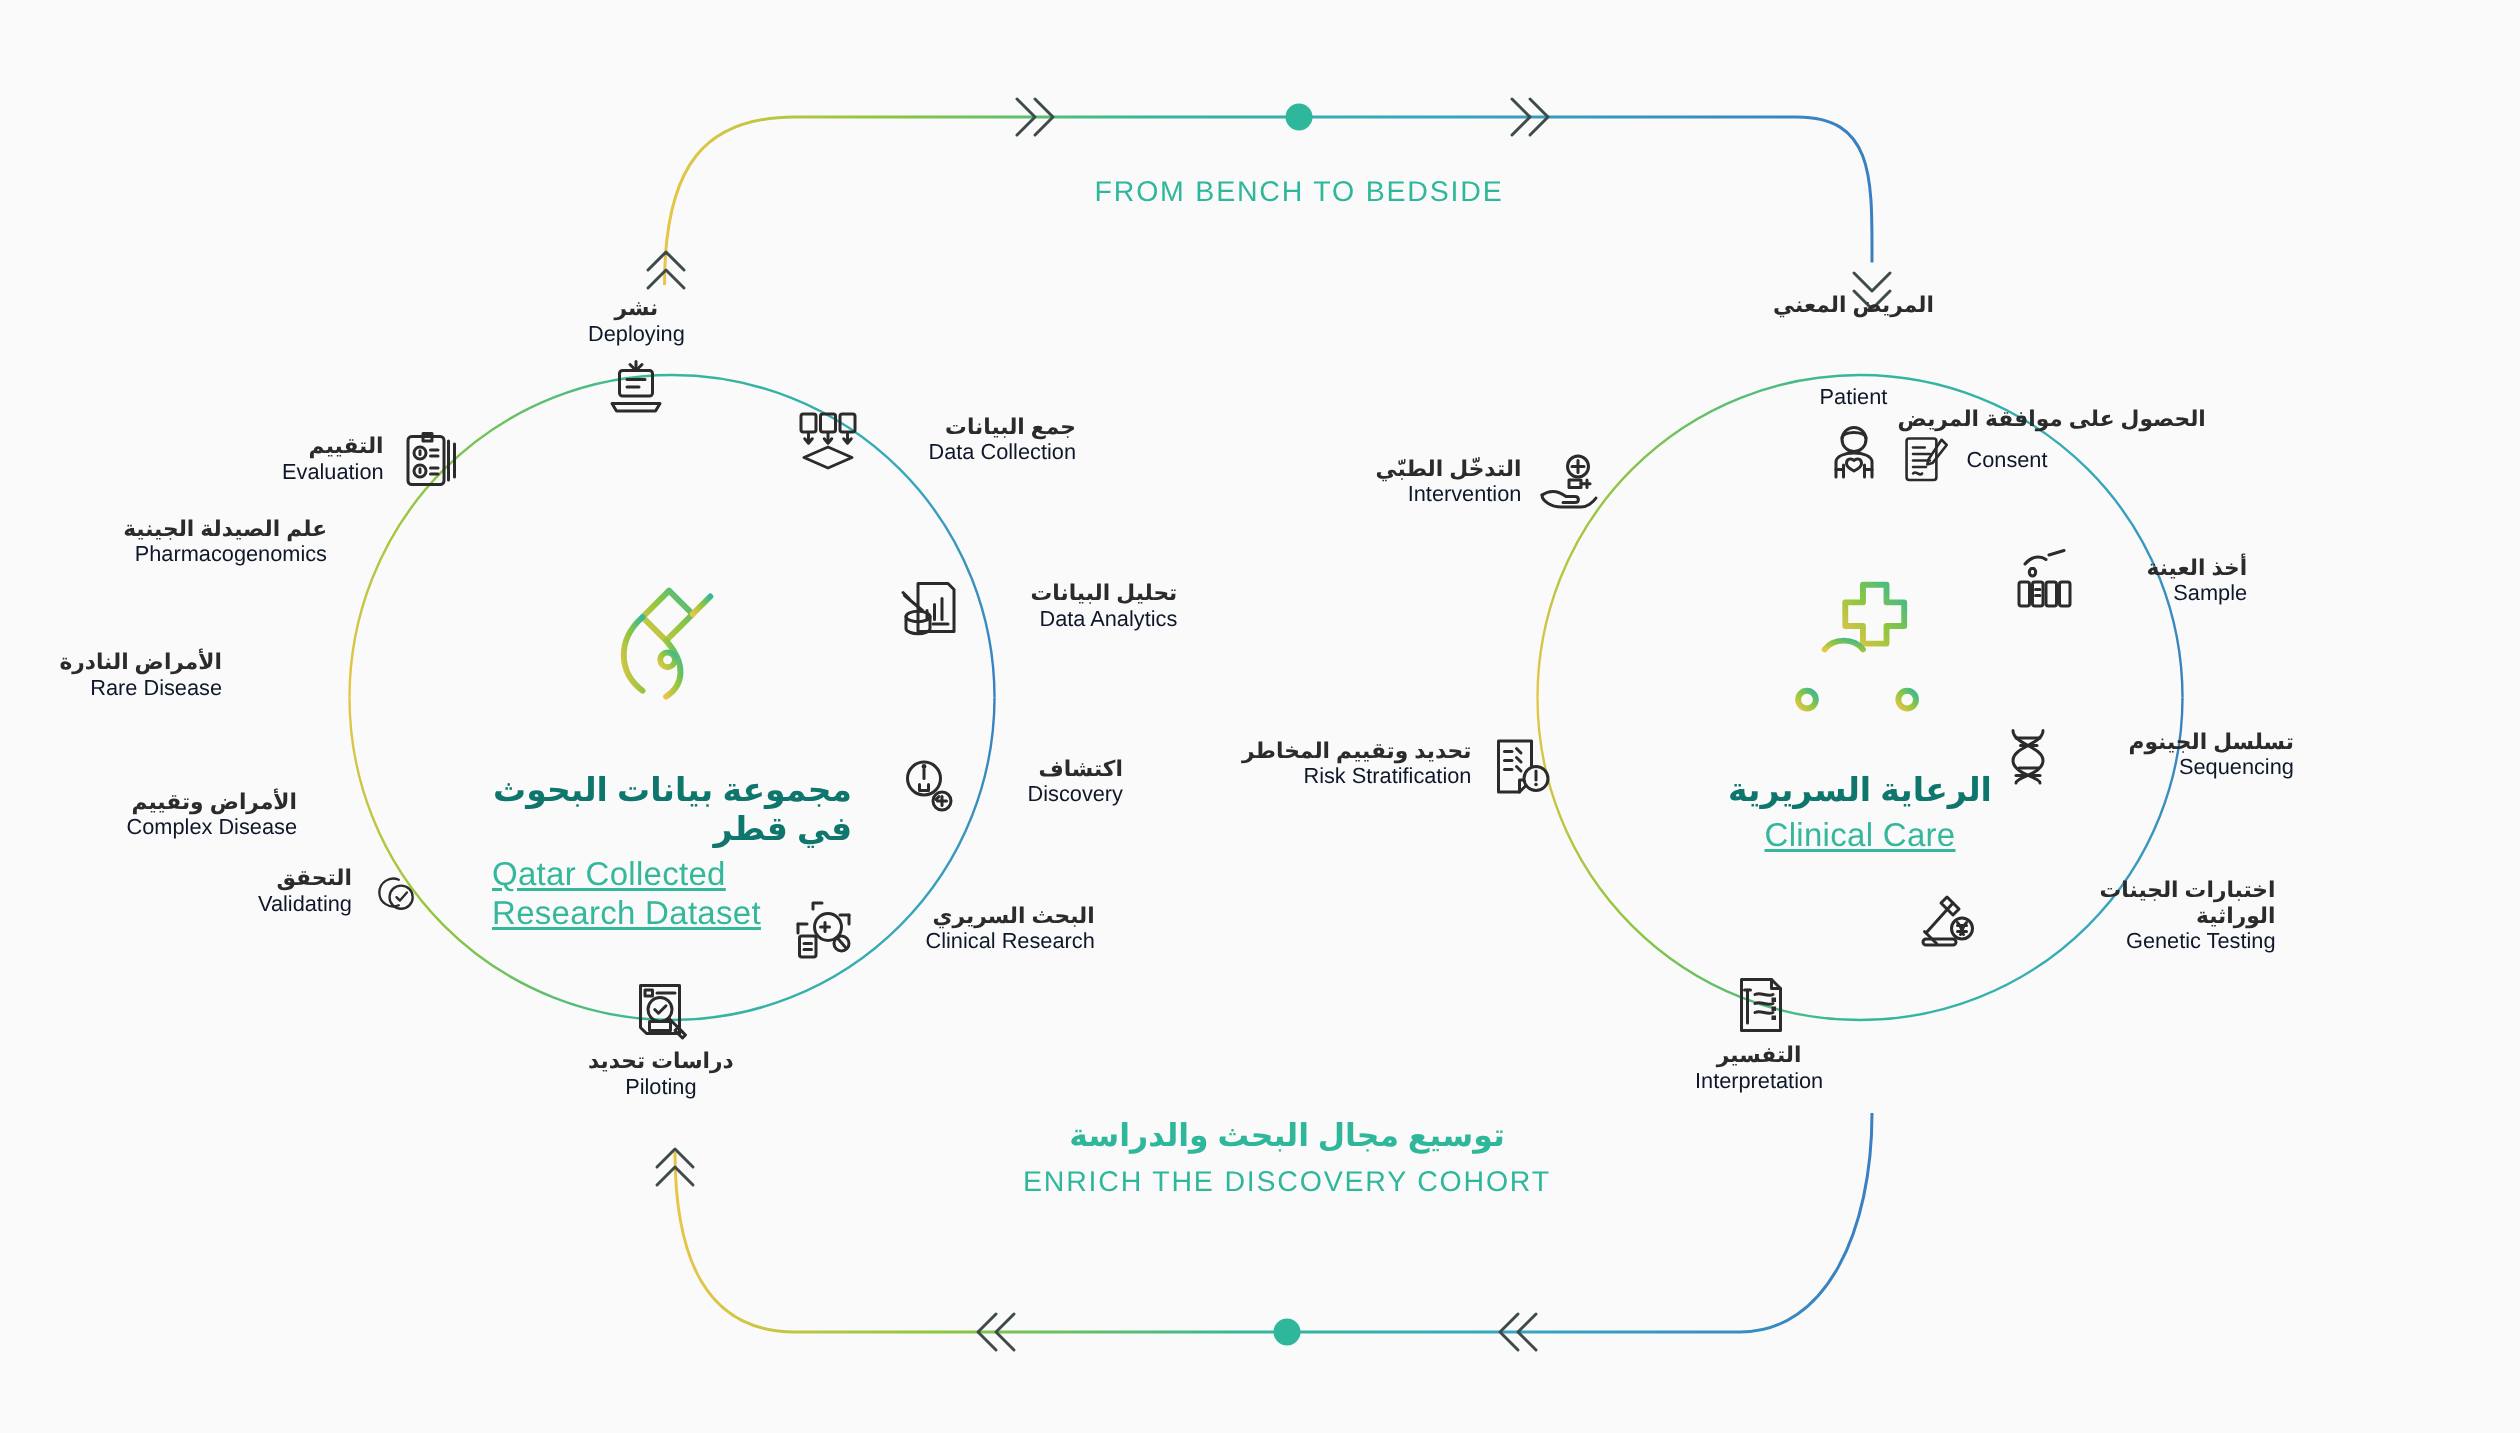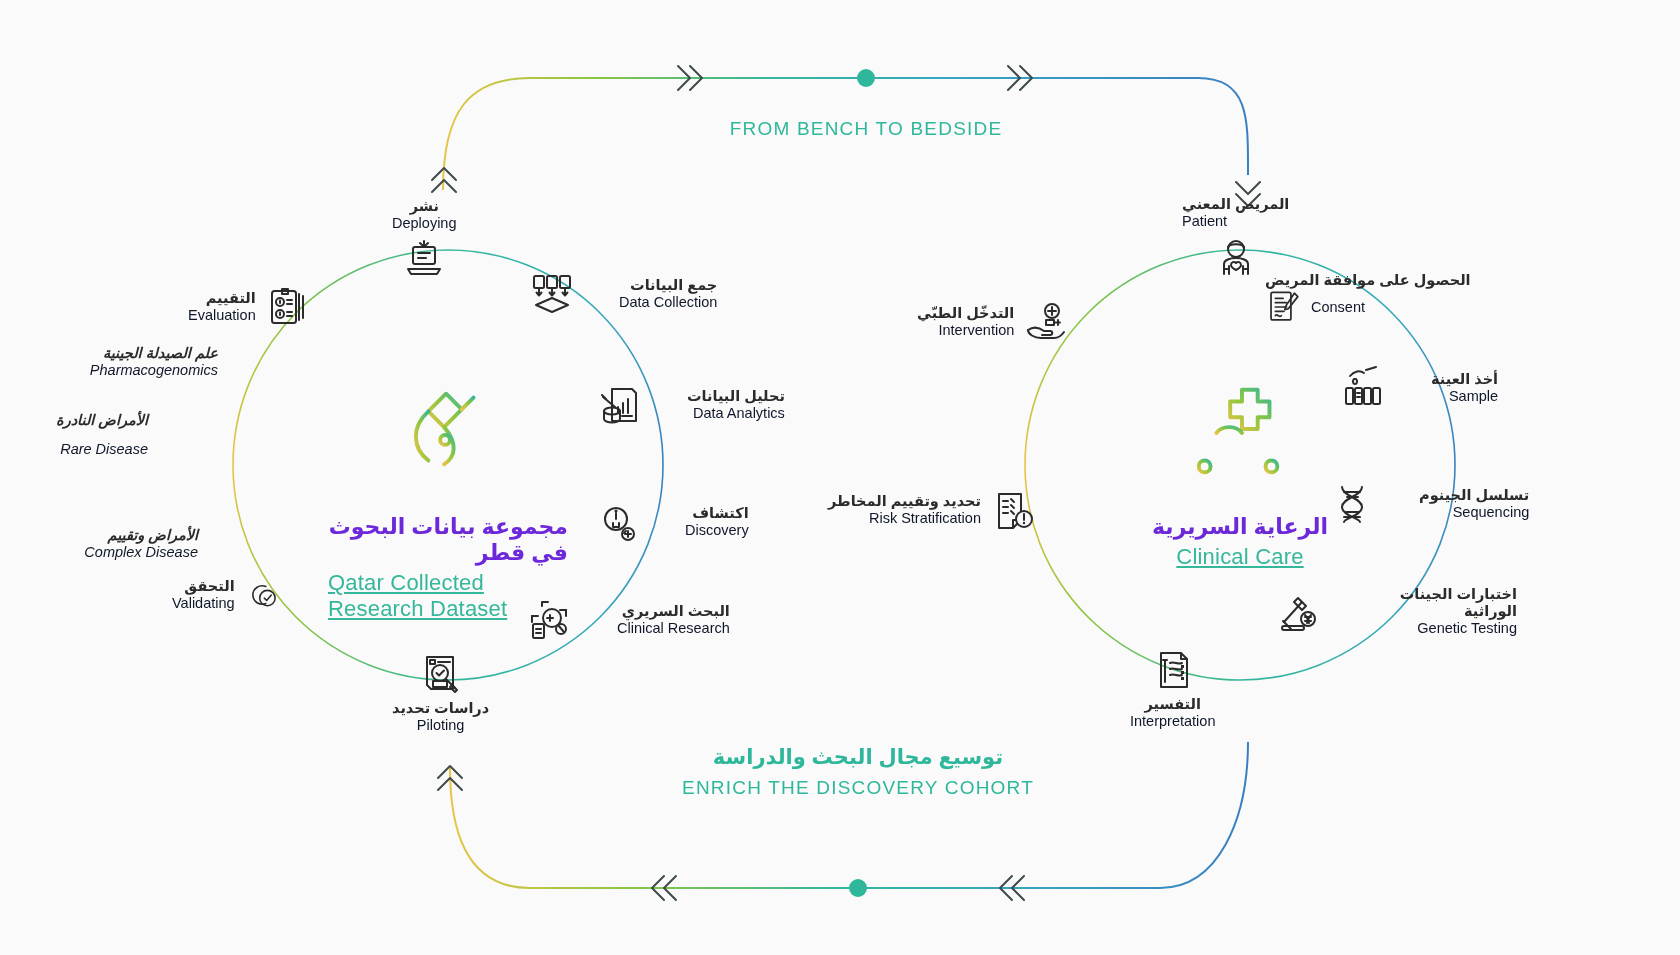--- a/index.html
+++ b/index.html
@@ -15,28 +15,28 @@
   .node{ position:absolute; display:flex; align-items:center; gap:10px; }
   .node.rtl{ flex-direction:row-reverse; }
   .txt{ display:flex; flex-direction:column; line-height:1.18; }
   .txt.right{ text-align:left; align-items:flex-end;margin-left:35px; }
   .txt.left{ text-align:right; align-items:flex-end; }
   .ar{ font-size:14.5px; font-weight:700; color:#2b2b2b; direction:rtl; white-space:nowrap; }
   .en{ font-size:14.5px; font-weight:400; color:#0f172a; white-space:nowrap; }
   .ico{ width:44px; height:44px; flex:0 0 44px; display:flex; align-items:center; justify-content:center; }
   .ico svg{ width:100%; height:100%; display:block; }
 
-  .outer-label{ position:absolute;font-style:italic; }
+  .outer-label{ position:absolute; }
   .outer-label .ar{ font-size:14.5px; }
   .outer-label .en{ font-size:14.5px; }
 
   .center{ position:absolute; display:flex; flex-direction:column; align-items:center; }
   .center .bigico{ width:118px; height:110px; margin-bottom:26px; }
   .center .bigico svg{ width:100%; height:100%; }
-  .center .c-ar{ font-size:22px; font-weight:700; color:#6d28d9; direction:rtl; letter-spacing:.2px; }
+  .center .c-ar{ font-size:22px; font-weight:700; color:#0f766e; direction:rtl; letter-spacing:.2px; }
   .center .c-en{ font-size:22px; font-weight:400; color:#34b79a; margin-top:4px; letter-spacing:.2px;text-decoration:underline; }
 
   .banner{ position:absolute; text-align:center; width:520px; }
   .banner .b-ar{ font-size:21px; font-weight:700; color:#2fb79b; direction:rtl; }
   .banner .b-en{ font-size:19px; font-weight:400; color:#2fb79b; letter-spacing:1.2px; margin-top:8px; }
 </style>
 </head>
 <body>
 
 <div id="stage">
@@ -365,31 +365,31 @@
     <div class="txt left">
       <div class="ar">التقييم</div>
       <div class="en">Evaluation</div>
     </div>
   </div>
 
   <div class="outer-label txt left" style="left:0px; top:345px; width:218px;">
     <div class="ar">علم الصيدلة الجينية</div>
     <div class="en">Pharmacogenomics</div>
   </div>
-  <div class="outer-label txt left" style="left:0px; top:412px; width:148px;gap:12px;">
+  <div class="outer-label txt left" style="left:0px; top:434px; width:148px;">
     <div class="ar">الأمراض النادرة</div>
     <div class="en">Rare Disease</div>
   </div>
   <div class="outer-label txt left" style="left:0px; top:527px; width:198px;">
     <div class="ar">الأمراض وتقييم</div>
     <div class="en">Complex Disease</div>
   </div>
 
   <div class="node" style="left:1182px; top:196px; flex-direction:column; gap:2px; align-items:center;">
-    <div class="txt" style="">
+    <div class="txt" style="align-items:center;gap:44px;">
       <div class="ar">المريض المعني</div>
       <div class="en">Patient</div>
     </div>
     <div class="ico" style="margin-top:4px;">
       <svg viewBox="0 0 44 44" fill="none" stroke="#2b2b2b" stroke-width="2" stroke-linecap="round" stroke-linejoin="round">
         <circle cx="22" cy="13" r="8"></circle>
         <path d="M14 12 C14 7 30 7 30 12"></path>
         <path d="M18 20 C20 22 24 22 26 20"></path>
         <path d="M10 38 L10 28 C10 24 16 22 22 22 C28 22 34 24 34 28 L34 38"></path>
         <path d="M10 33 L15 33"></path>

